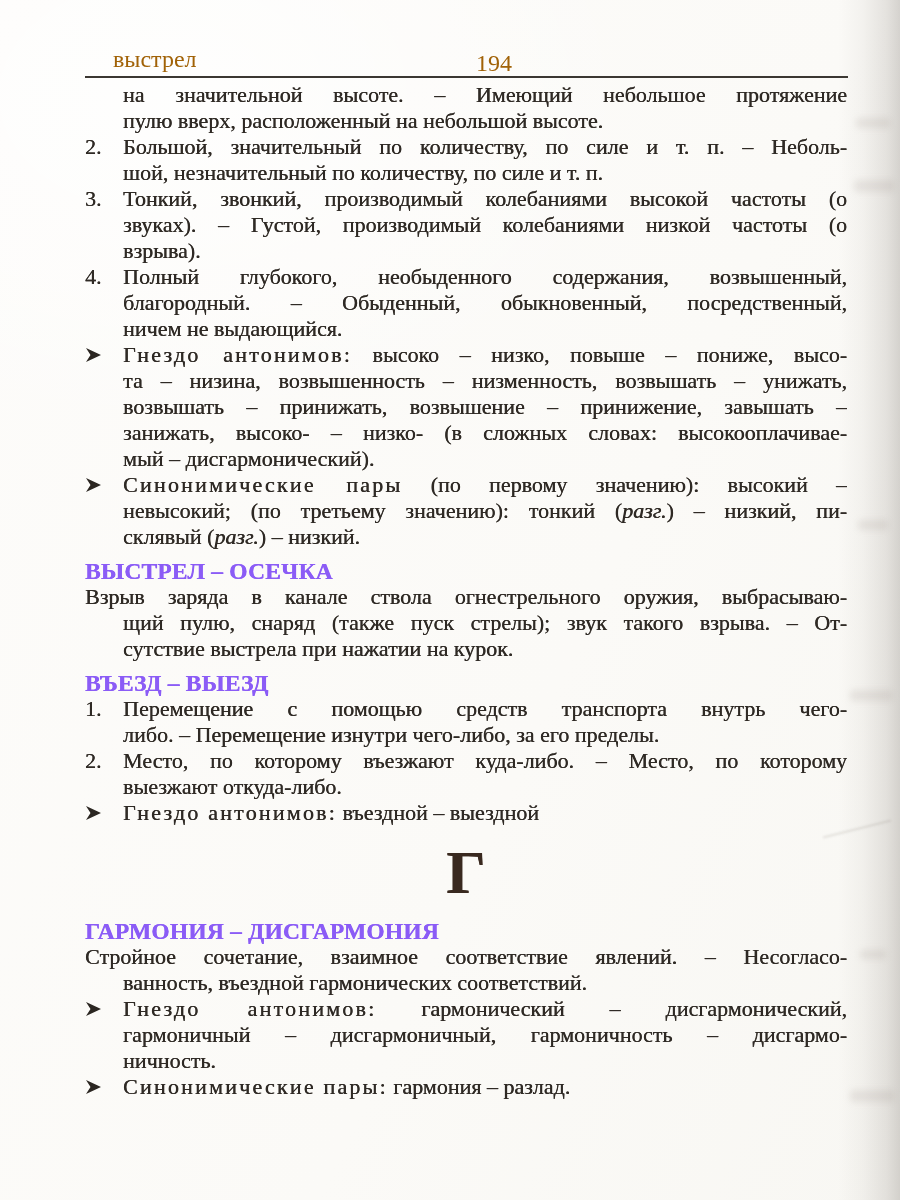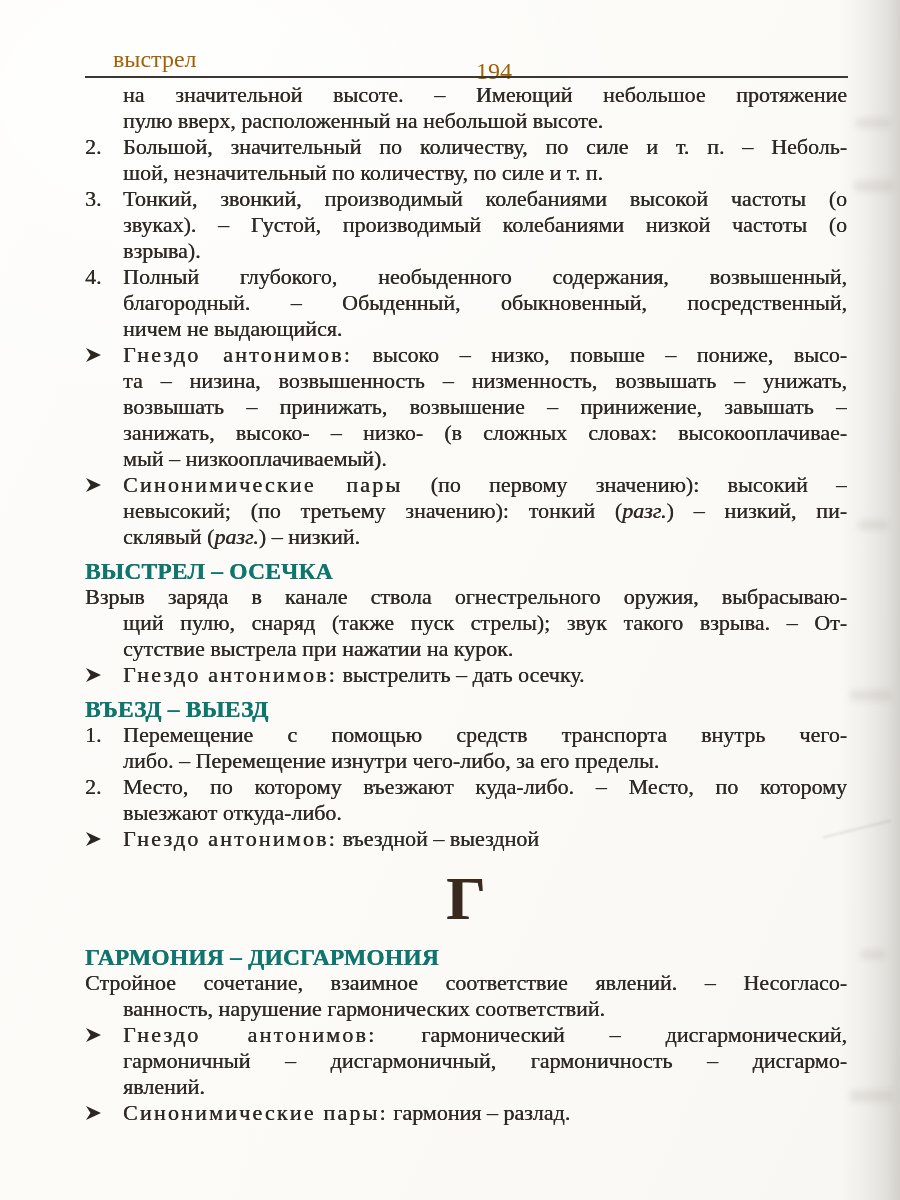--- a/index.html
+++ b/index.html
@@ -31,21 +31,21 @@
   .crease {
     position:absolute; right:8px; top:828px; width:70px; height:2px;
     background:rgba(120,112,105,0.18); transform:rotate(-14deg); filter:blur(1px);
   }
 
   .running-header {
     position:absolute; left:85px; top:46px; width:762px; height:28px;
     font-size:24px; line-height:26px; color:#a16207;margin-left:28px;
   }
   .running-word { position:absolute; left:0; top:0; }
-  .page-number  { position:absolute; left:0; right:0; top:12px; text-align:center; }
+  .page-number  { position:absolute; left:0; right:0; top:4px; text-align:center; }
   .header-rule {
     position:absolute; left:85px; top:76px; width:763px; height:2px;
     background:#3b3732;
   }
 
   .content {
     position:absolute; left:85px; top:82px; width:762px;
     font-size:22px; line-height:26px; color:#2f2a25;
     text-shadow:0.35px 0 0 currentColor; 
   }
@@ -61,21 +61,21 @@
   .arrow-glyph {
     position:absolute; left:1px; top:6px; width:15px; height:14px;
     background:#2b2621;
     clip-path:polygon(0 0, 100% 50%, 0 100%, 30% 50%);
   }
   .lead { letter-spacing:2.2px; }
   i { }
 
   .heading {
     font-weight:bold; font-size:23.5px; line-height:26px;
-    margin-top:8px; color:#0f766e; letter-spacing:0.2px;
+    margin-top:8px; color:#8b5cf6; letter-spacing:0.2px;
   }
   .letter-divider {
     text-align:center; font-weight:bold;
     font-size:62px; line-height:60px;
     margin:16px 0 16px; color:#39291f;
   }
 </style>
 </head>
 <body>
 
@@ -108,64 +108,60 @@
       <div class="line">Полный глубокого, необыденного содержания, возвышенный,</div>
       <div class="line">благородный. – Обыденный, обыкновенный, посредственный,</div>
       <div class="line last">ничем не выдающийся.</div>
     </div>
     <div class="blk arrow">
       <span class="arrow-glyph"></span>
       <div class="line"><span class="lead">Гнездо антонимов:</span> высоко – низко, повыше – пониже, высо-</div>
       <div class="line">та – низина, возвышенность – низменность, возвышать – унижать,</div>
       <div class="line">возвышать – принижать, возвышение – принижение, завышать –</div>
       <div class="line">занижать, высоко- – низко- (в сложных словах: высокооплачивае-</div>
-      <div class="line last">мый – низкооплачиваемый).</div>
+      <div class="line last">мый – дисгармонический).</div>
     </div>
     <div class="blk arrow">
       <span class="arrow-glyph"></span>
       <div class="line"><span class="lead">Синонимические пары</span> (по первому значению): высокий –</div>
       <div class="line">невысокий; (по третьему значению): тонкий (<i>разг.</i>) – низкий, пи-</div>
       <div class="line last">склявый (<i>разг.</i>) – низкий.</div>
     </div>
     <div class="blk heading">ВЫСТРЕЛ – ОСЕЧКА</div>
     <div class="blk definition">
       <div class="line flush">Взрыв заряда в канале ствола огнестрельного оружия, выбрасываю-</div>
       <div class="line">щий пулю, снаряд (также пуск стрелы); звук такого взрыва. – От-</div>
       <div class="line last">сутствие выстрела при нажатии на курок.</div>
-    </div>
-    <div class="blk arrow">
-      <span class="arrow-glyph"></span>
-      <div class="line last"><span class="lead">Гнездо антонимов:</span> выстрелить – дать осечку.</div>
     </div>
     <div class="blk heading">ВЪЕЗД – ВЫЕЗД</div>
     <div class="blk numbered">
       <span class="marker">1.</span>
       <div class="line">Перемещение с помощью средств транспорта внутрь чего-</div>
       <div class="line last">либо. – Перемещение изнутри чего-либо, за его пределы.</div>
     </div>
     <div class="blk numbered">
       <span class="marker">2.</span>
       <div class="line">Место, по которому въезжают куда-либо. – Место, по которому</div>
       <div class="line last">выезжают откуда-либо.</div>
     </div>
     <div class="blk arrow">
       <span class="arrow-glyph"></span>
       <div class="line last"><span class="lead">Гнездо антонимов:</span> въездной – выездной</div>
     </div>
     <div class="blk letter-divider">Г</div>
     <div class="blk heading">ГАРМОНИЯ – ДИСГАРМОНИЯ</div>
     <div class="blk definition">
       <div class="line flush">Стройное сочетание, взаимное соответствие явлений. – Несогласо-</div>
-      <div class="line last">ванность, нарушение гармонических соответствий.</div>
+      <div class="line last">ванность, въездной гармонических соответствий.</div>
     </div>
     <div class="blk arrow">
       <span class="arrow-glyph"></span>
       <div class="line"><span class="lead">Гнездо антонимов:</span> гармонический – дисгармонический,</div>
       <div class="line">гармоничный – дисгармоничный, гармоничность – дисгармо-</div>
-      <div class="line last">явлений.</div>
+      <div class="line last">ничность.</div>
     </div>
     <div class="blk arrow">
       <span class="arrow-glyph"></span>
       <div class="line last"><span class="lead">Синонимические пары:</span> гармония – разлад.</div>
     </div>
   </div>
 
 <div class="edge-shade"></div>
 <div class="crease"></div>
 <div class="smudge" style="right:10px; top:118px; width:34px; height:10px;"></div>

